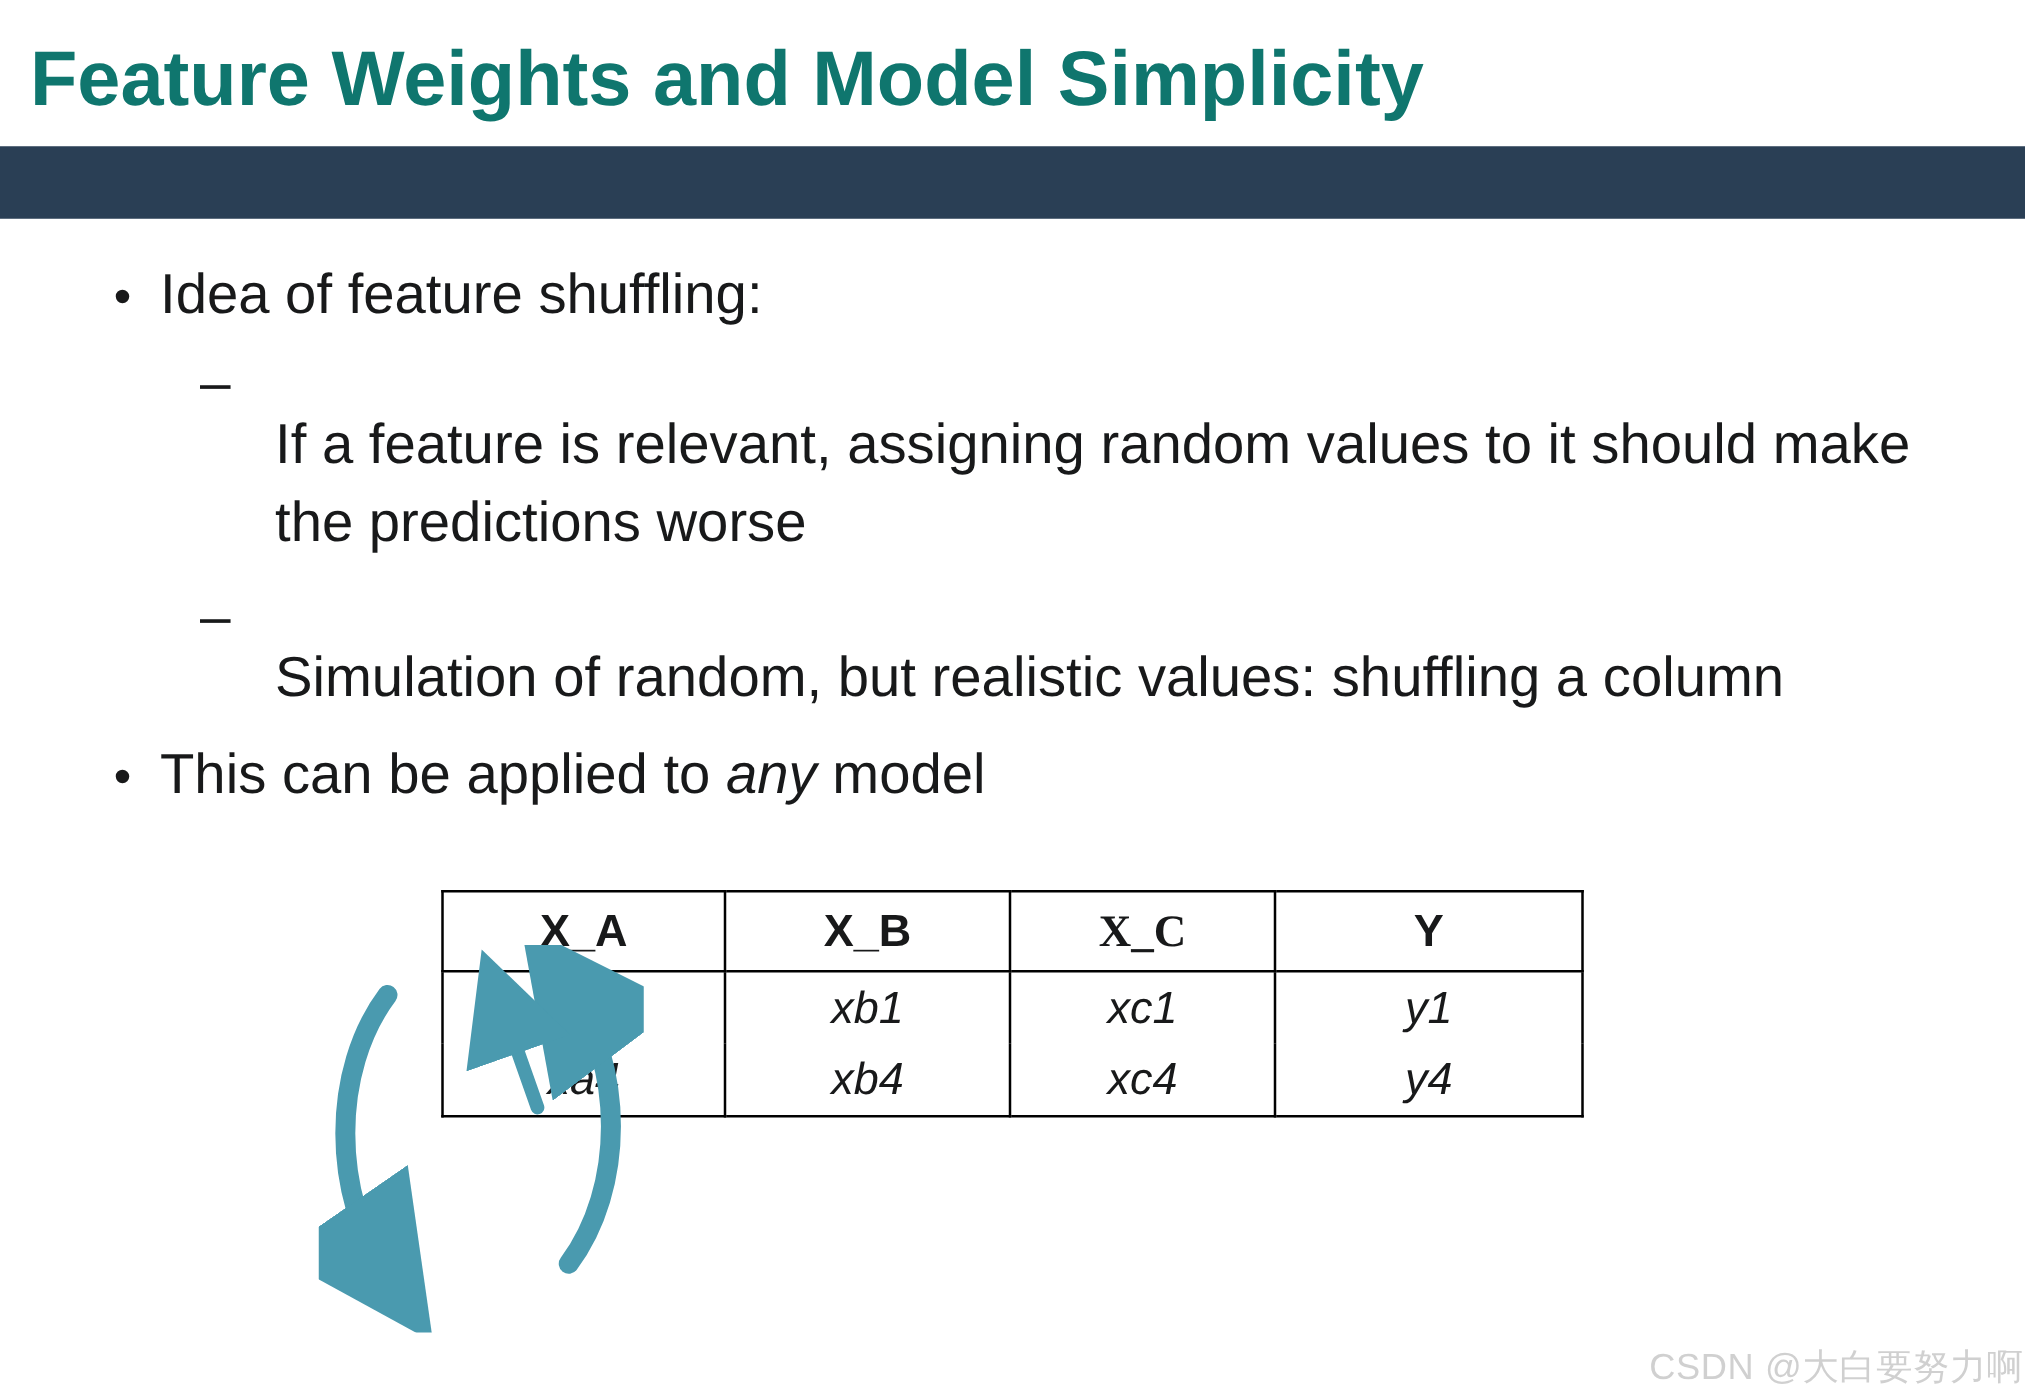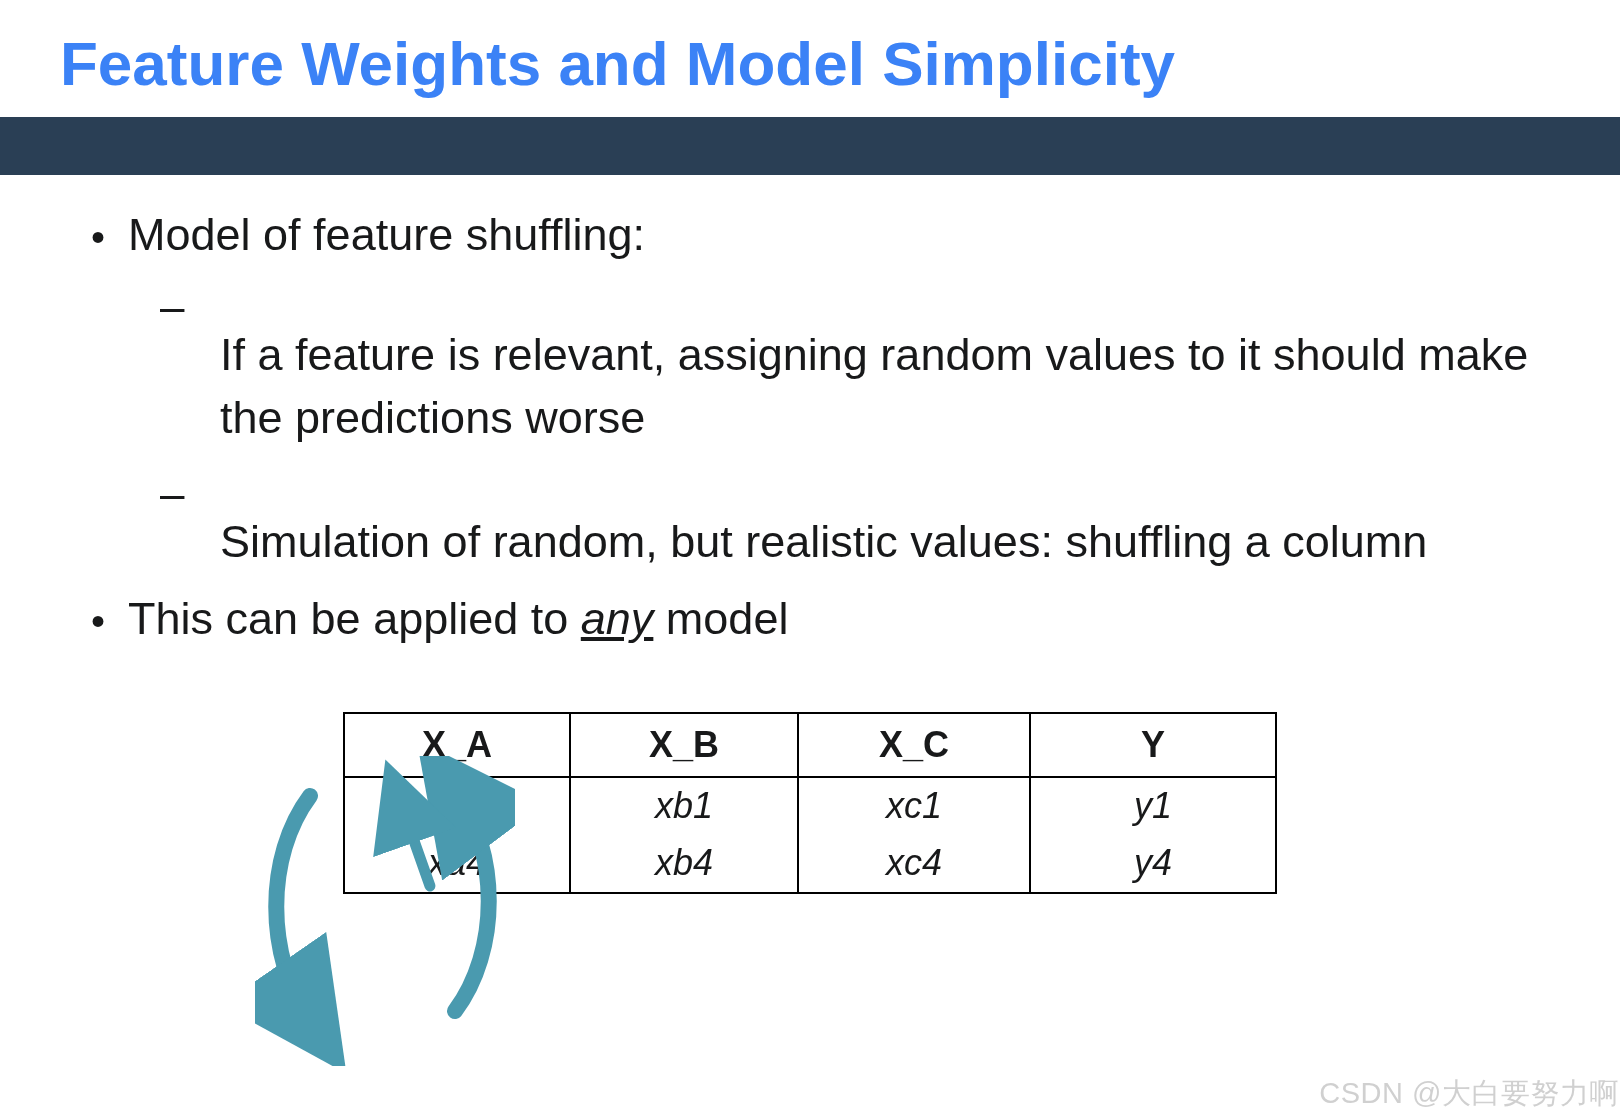--- a/index.html
+++ b/index.html
@@ -8,64 +8,64 @@
       height: 1120px;
       font-family: Arial, Helvetica, sans-serif;
       background: #fff;
       color: #000;
       position: relative;
       overflow: hidden;
     }
     .title {
       font-size: 62px;
       font-weight: 700;
-      color: #3b82f6;
-      padding: 28px 0 18px 60px;
+      color: #0f766e;
+      padding: 28px 0 18px 24px;
     }
     .bar {
       width: 100%;
       height: 58px;
       background: #2a3f55;
     }
     .content {
       padding: 28px 40px 0 40px;
       font-size: 45px;
       color: #18191a;
       line-height: 1.4;
     }
     .bullet-row { display: flex; margin-bottom: 10px; }
     .bullet { width: 60px; text-align: center; flex-shrink: 0; font-size: 40px; padding-top: 6px; }
     .bullet-text { flex: 1; }
     .bullet-l1 { margin-left: 28px; }
     .sub-bullets { margin-left: 120px; }
     .dash-row { display: flex; margin-bottom: 14px; }
     .dash { width: 60px; text-align: left; flex-shrink: 0; font-size: 44px; font-weight: 400; }
     .dash-text { flex: 1; padding-right: 22px; margin-top: 47px; }
-    em.any { font-style: italic; text-decoration: underline; }
+    em.any { font-style: italic; }
     .table-wrap {
       position: relative;
       margin-top: 62px;
       display: flex;
       justify-content: center;
     }
     table {
       border-collapse: collapse;
     }
     th, td {
       border: 2px solid #000;
       font-size: 36px;
       text-align: center;
       padding: 4px 10px;
     }
     td { border-top: none; border-bottom: none; }
     tr:last-child td { border-bottom: 2px solid #000; }
     th { font-weight: 700; font-style: normal; border-bottom: 2px solid #000; padding: 6px 10px; }
     .col-a { width: 226px; }
     .col-b { width: 228px; }
-    .col-c { width: 232px; }
+    .col-c { width: 212px; font-family: Liberation Serif, serif; }
     .col-y { width: 246px; }
     td { font-style: italic; line-height: 1.35; }
     .arrows {
       position: absolute;
       pointer-events: none;
     }
     .watermark {
       position: absolute;
       right: 1px;
       bottom: 6px;
@@ -77,21 +77,21 @@
   </style>
 </head>
 <body>
 
 <div class="title">Feature Weights and Model Simplicity</div>
 <div class="bar"></div>
 
 <div class="content">
   <div class="bullet-row bullet-l1">
     <div class="bullet">•</div>
-    <div class="bullet-text">Model of feature shuffling:</div>
+    <div class="bullet-text">Idea of feature shuffling:</div>
   </div>
   <div class="sub-bullets">
     <div class="dash-row">
       <div class="dash">–</div>
       <div class="dash-text">If a feature is relevant, assigning random values to it should make the predictions worse</div>
     </div>
     <div class="dash-row">
       <div class="dash">–</div>
       <div class="dash-text">Simulation of random, but realistic values: shuffling a column</div>
     </div>

